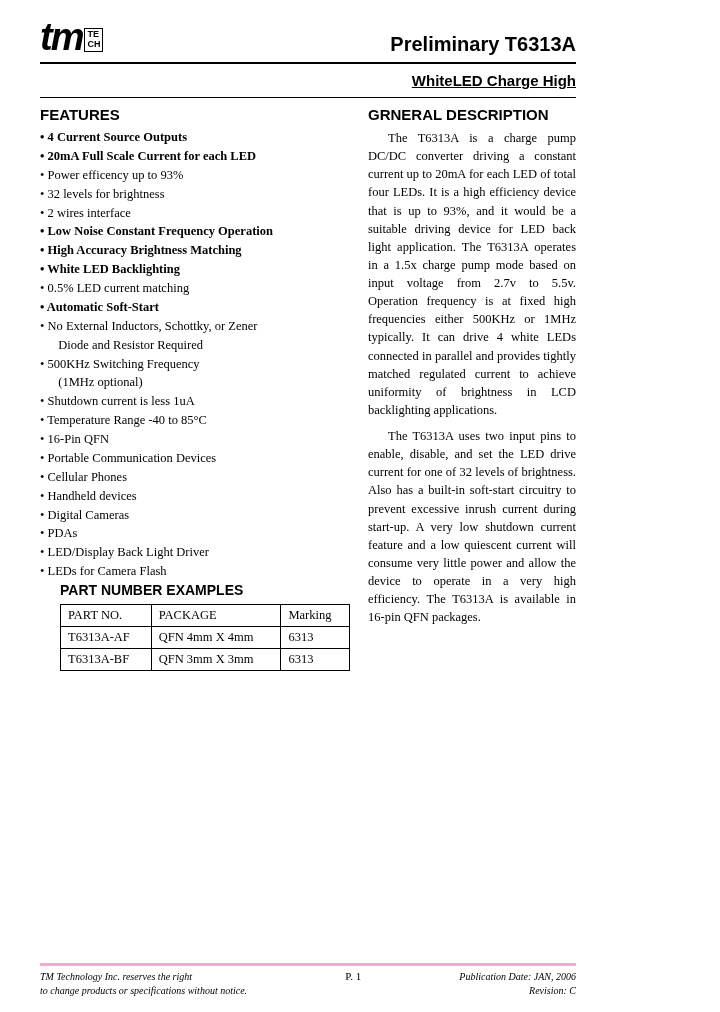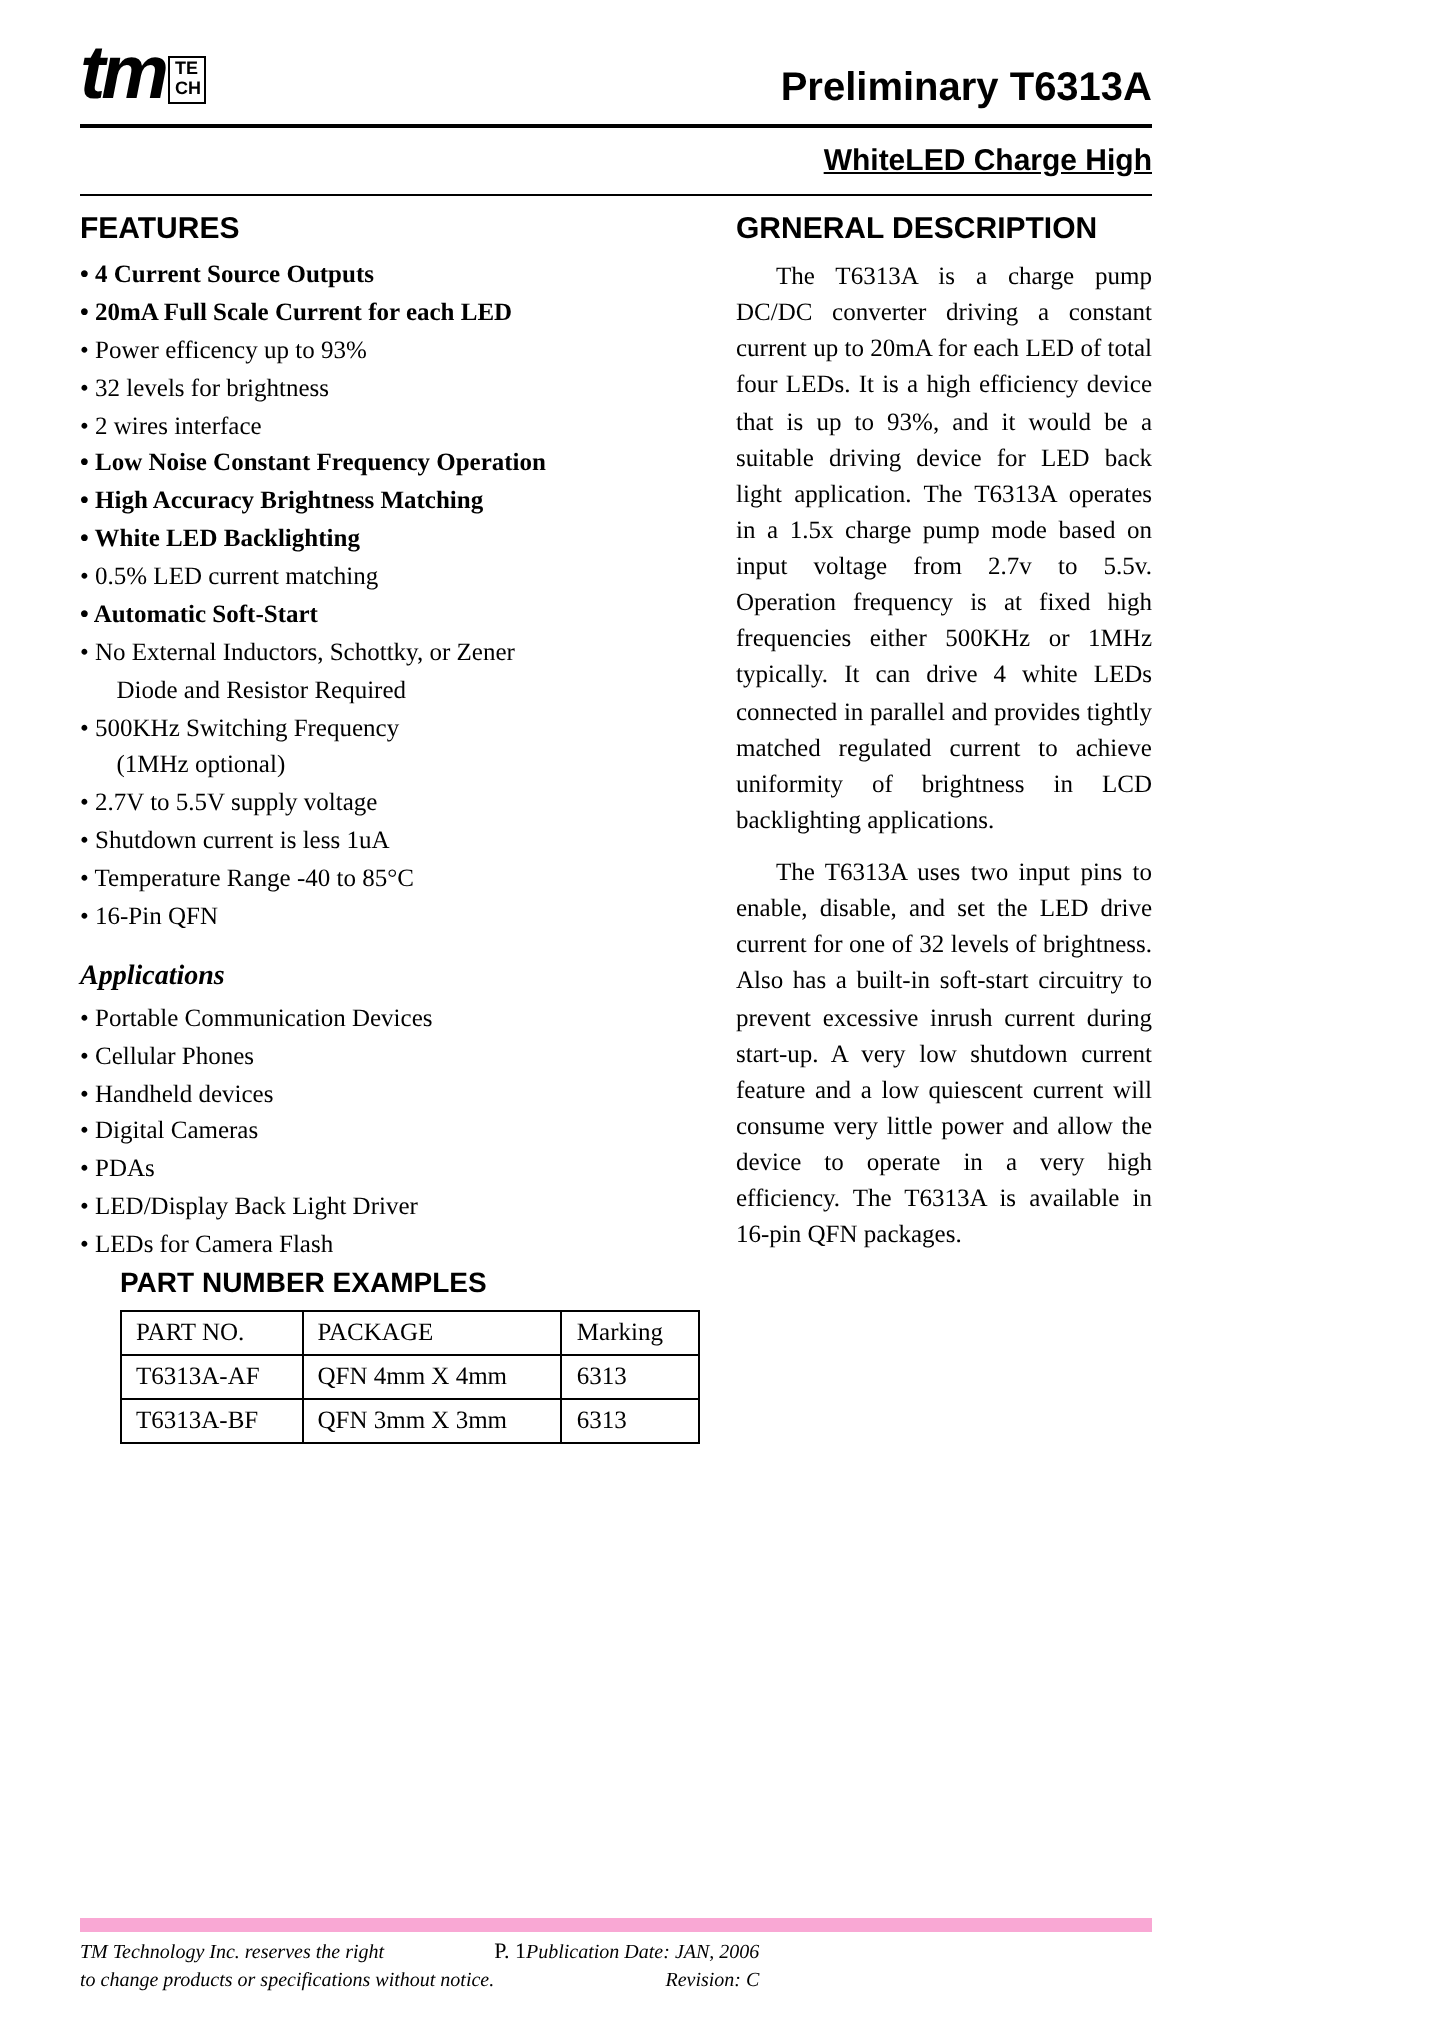--- a/index.html
+++ b/index.html
@@ -186,23 +186,24 @@
       margin-bottom: 8px;
       text-indent: 20px;
     }
 
     
     .footer {
       position: absolute;
       bottom: 14px;
       left: 40px;
       right: 40px;
-      border-top: 7px solid #f9a8d4;
+      border-top: 3px solid #f9a8d4;
       padding-top: 4px;
       display: flex;
+      justify-content: space-between;
       align-items: flex-start;
       font-size: 10px;
       font-style: italic;
     }
     .footer-left {
       max-width: 260px;
       line-height: 1.4;
     }
     .footer-center {
       font-style: normal;
@@ -249,27 +250,25 @@
         <li>2 wires interface</li>
         <li class="bold-item">Low Noise Constant Frequency Operation</li>
         <li class="bold-item">High Accuracy Brightness Matching</li>
         <li class="bold-item">White LED Backlighting</li>
         <li>0.5% LED current matching</li>
         <li class="bold-item">Automatic Soft-Start</li>
         <li>No External Inductors, Schottky, or Zener</li>
         <li class="indent">&nbsp;&nbsp;Diode and Resistor Required</li>
         <li>500KHz Switching Frequency</li>
         <li class="indent">&nbsp;&nbsp;(1MHz optional)</li>
-        <li>2.7V to 5.5V supply voltage</li>
         <li>Shutdown current is less 1uA</li>
         <li>Temperature Range -40 to 85°C</li>
         <li>16-Pin QFN</li>
       </ul>
 
-      <div class="applications-title">Applications</div>
       <ul class="app-list">
         <li>Portable Communication Devices</li>
         <li>Cellular Phones</li>
         <li>Handheld devices</li>
         <li>Digital Cameras</li>
         <li>PDAs</li>
         <li>LED/Display Back Light Driver</li>
         <li>LEDs for Camera Flash</li>
       </ul>
 

